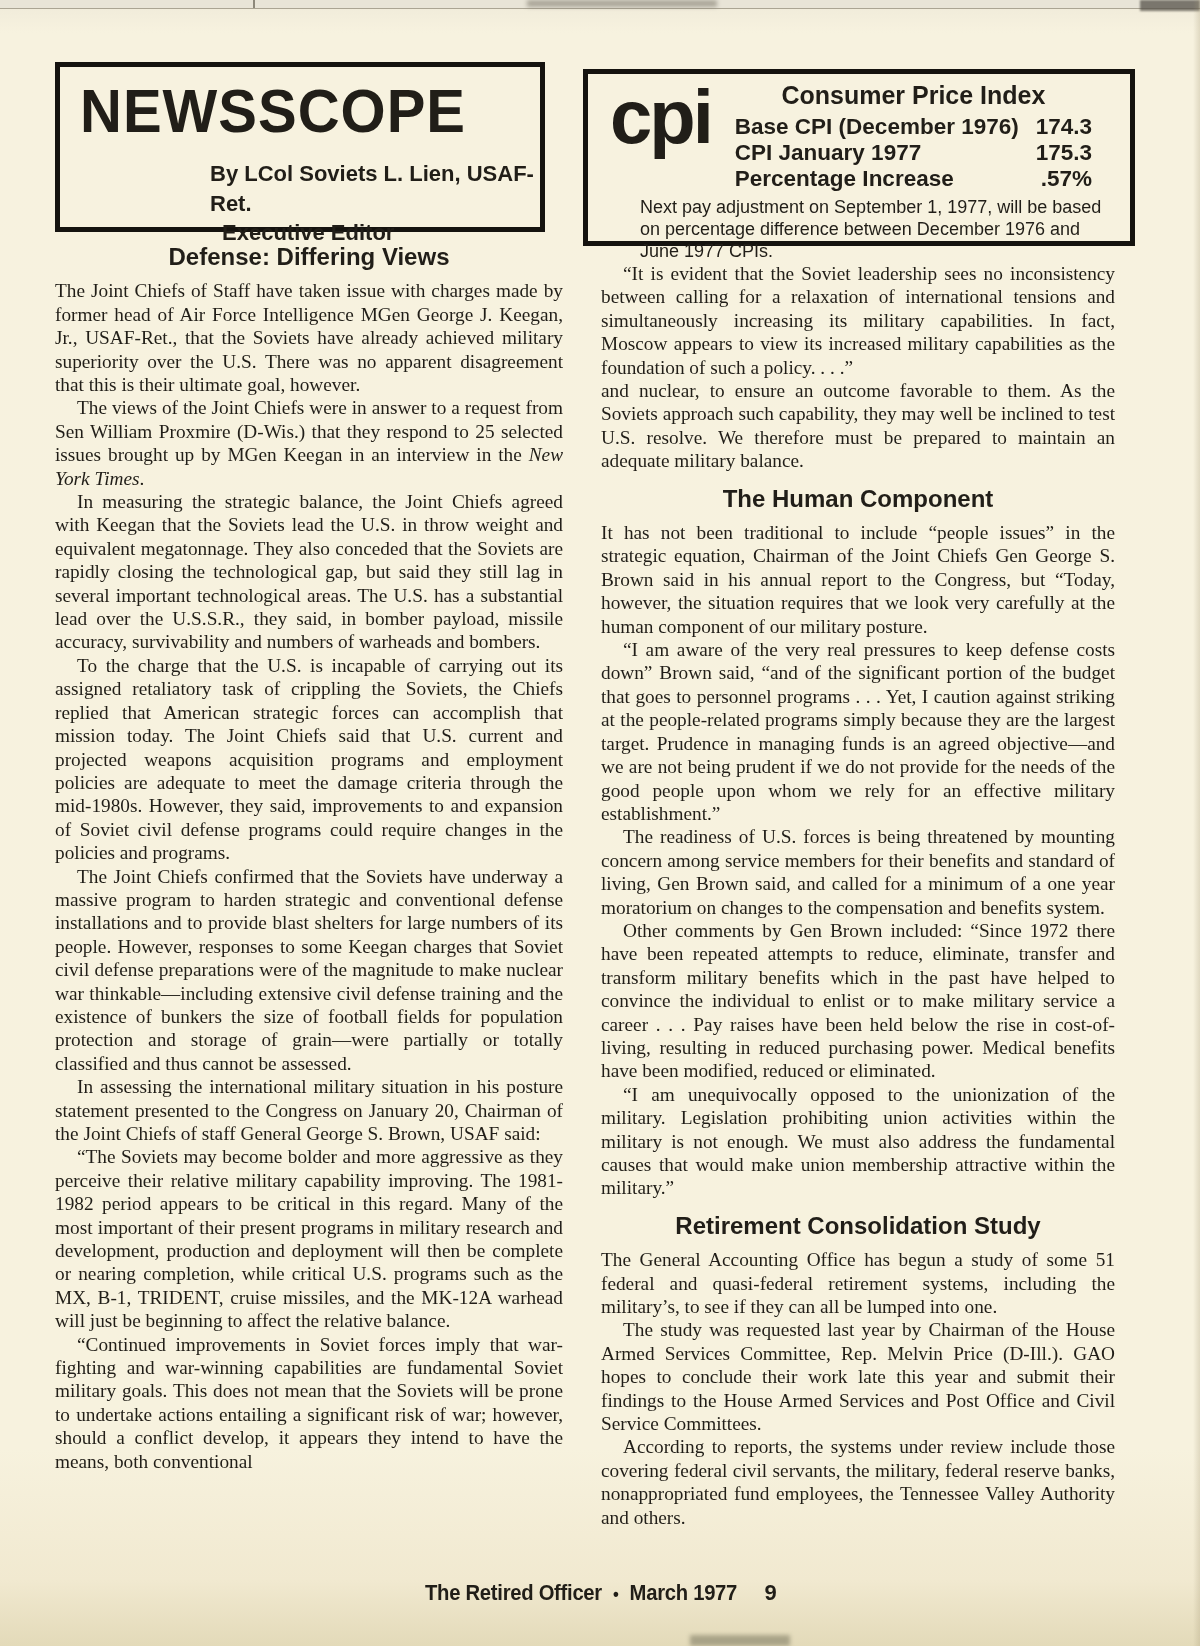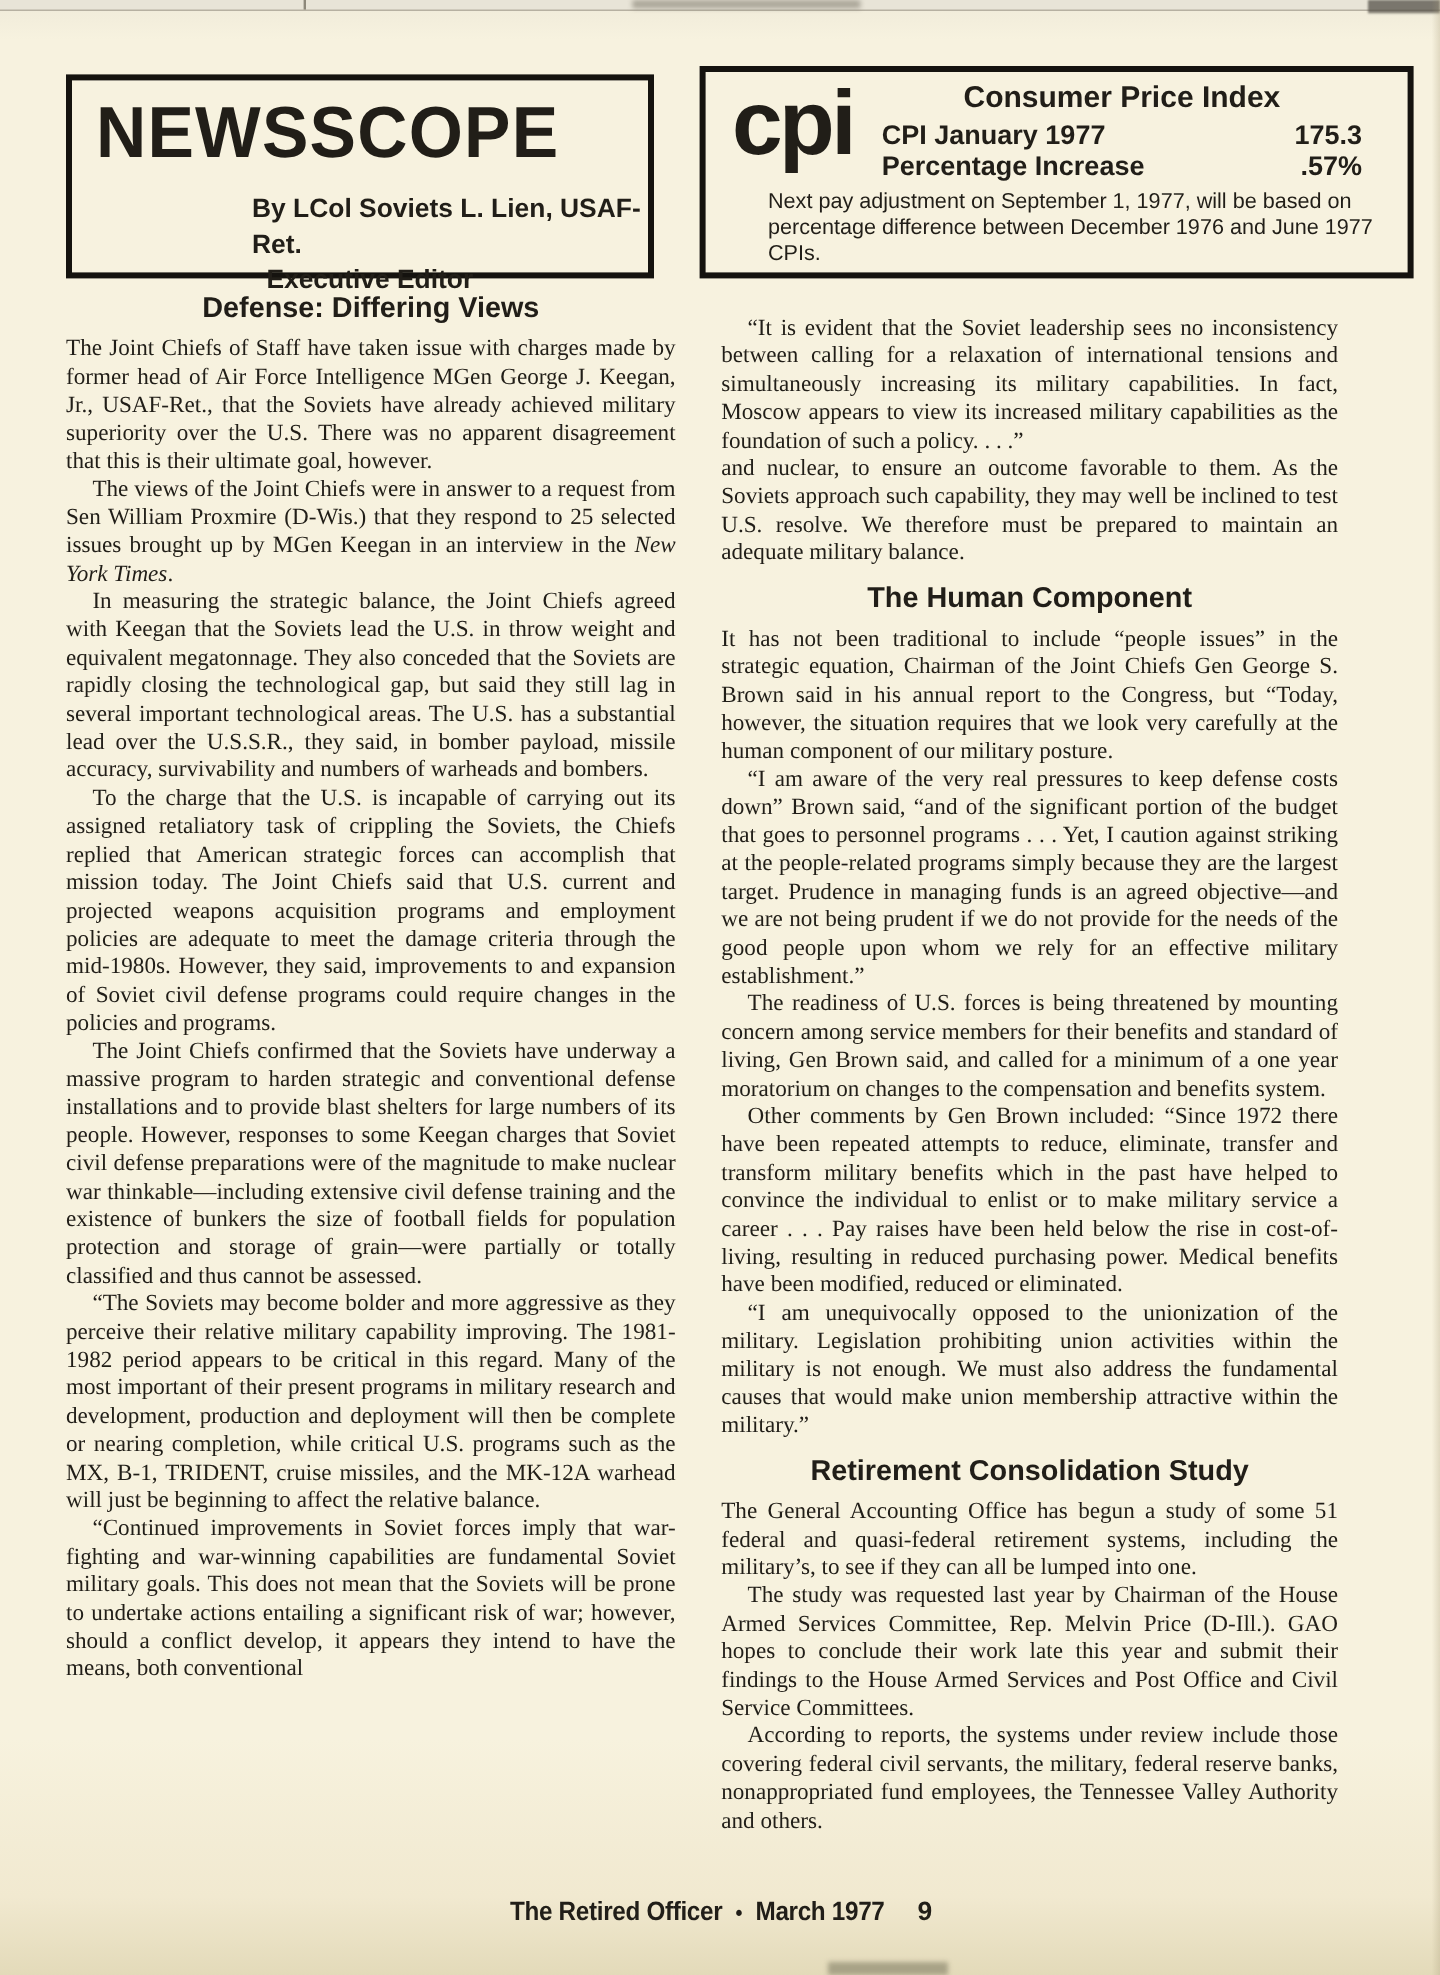--- a/index.html
+++ b/index.html
@@ -28,21 +28,21 @@
   .newsscope-box { position:absolute; left:55px; top:62px; width:490px; height:170px;
     border:5px solid #15130f; box-sizing:border-box; }
   .newsscope-logo { font-family:"Liberation Sans", sans-serif; font-weight:bold;
     font-size:58px; letter-spacing:1px; line-height:1; margin:14px 0 0 20px;
     transform:scaleY(1.04); transform-origin:left top; }
   .byline-block { margin:20px 0 0 150px; font-family:"Liberation Sans", sans-serif;
     font-weight:bold; font-size:22px; line-height:1.35; }
   .byline-title { padding-left:12px; }
 
   
-  .cpi-box { position:absolute; left:583px; top:55px; width:595px; height:177px;
+  .cpi-box { position:absolute; left:583px; top:69px; width:552px; height:177px;
     border:5px solid #15130f; box-sizing:border-box; }
   .cpi-top { display:flex; padding:6px 38px 0 22px; }
   .cpi-logo { font-family:"Liberation Sans", sans-serif; font-weight:bold;
     font-size:76px; line-height:.92; letter-spacing:-3px; margin-top:2px; }
   .cpi-right { flex:1; margin-left:24px; }
   .cpi-title { text-align:center; font-family:"Liberation Sans", sans-serif;
     font-weight:bold; font-size:25px; line-height:1.1; margin:2px 0 4px; }
   .cpi-row { display:flex; justify-content:space-between;
     font-family:"Liberation Sans", sans-serif; font-weight:bold; font-size:22.5px; line-height:1.16; }
   .cpi-note { font-family:Liberation Sans, sans-serif; font-size:18px;
@@ -84,20 +84,24 @@
   </div>
 </div>
 
 <div class="cpi-box">
   <div class="cpi-top">
     <div class="cpi-logo">cpi</div>
     <div class="cpi-right">
       <div class="cpi-title">Consumer Price Index</div>
       <div>
           <div class="cpi-row">
+            <span>Base CPI (December 1976)</span>
+            <span>174.3</span>
+          </div>
+          <div class="cpi-row">
             <span>CPI January 1977</span>
             <span>175.3</span>
           </div>
           <div class="cpi-row">
             <span>Percentage Increase</span>
             <span>.57%</span>
           </div>
         </div>
     </div>
   </div>
@@ -105,20 +109,21 @@
 </div>
 
 <div class="col-left">
   <h2 class="sec-heading">Defense: Differing Views</h2>
   <div>
       <p class="para">The Joint Chiefs of Staff have taken issue with charges made by former head of Air Force Intelligence MGen George J. Keegan, Jr., USAF-Ret., that the Soviets have already achieved military superiority over the U.S. There was no apparent disagreement that this is their ultimate goal, however.</p>
       <p class="para ind">The views of the Joint Chiefs were in answer to a request from Sen William Proxmire (D-Wis.) that they respond to 25 selected issues brought up by MGen Keegan in an interview in the <i>New York Times</i>.</p>
       <p class="para ind">In measuring the strategic balance, the Joint Chiefs agreed with Keegan that the Soviets lead the U.S. in throw weight and equivalent megatonnage. They also conceded that the Soviets are rapidly closing the technological gap, but said they still lag in several important technological areas. The U.S. has a substantial lead over the U.S.S.R., they said, in bomber payload, missile accuracy, survivability and numbers of warheads and bombers.</p>
       <p class="para ind">To the charge that the U.S. is incapable of carrying out its assigned retaliatory task of crippling the Soviets, the Chiefs replied that American strategic forces can accomplish that mission today. The Joint Chiefs said that U.S. current and projected weapons acquisition programs and employment policies are adequate to meet the damage criteria through the mid-1980s. However, they said, improvements to and expansion of Soviet civil defense programs could require changes in the policies and programs.</p>
       <p class="para ind">The Joint Chiefs confirmed that the Soviets have underway a massive program to harden strategic and conventional defense installations and to provide blast shelters for large numbers of its people. However, responses to some Keegan charges that Soviet civil defense preparations were of the magnitude to make nuclear war thinkable—including extensive civil defense training and the existence of bunkers the size of football fields for population protection and storage of grain—were partially or totally classified and thus cannot be assessed.</p>
+      <p class="para ind">In assessing the international military situation in his posture statement presented to the Congress on January 20, Chairman of the Joint Chiefs of staff General George S. Brown, USAF said:</p>
       <p class="para ind">“The Soviets may become bolder and more aggressive as they perceive their relative military capability improving. The 1981-1982 period appears to be critical in this regard. Many of the most important of their present programs in military research and development, production and deployment will then be complete or nearing completion, while critical U.S. programs such as the MX, B-1, TRIDENT, cruise missiles, and the MK-12A warhead will just be beginning to affect the relative balance.</p>
       <p class="para ind">“Continued improvements in Soviet forces imply that war-fighting and war-winning capabilities are fundamental Soviet military goals. This does not mean that the Soviets will be prone to undertake actions entailing a significant risk of war; however, should a conflict develop, it appears they intend to have the means, both conventional</p>
     </div>
 </div>
 
 <div class="col-right">
   <div>
       <p class="para ind">“It is evident that the Soviet leadership sees no inconsistency between calling for a relaxation of international tensions and simultaneously increasing its military capabilities. In fact, Moscow appears to view its increased military capabilities as the foundation of such a policy. . . .”</p>
       <p class="para">and nuclear, to ensure an outcome favorable to them. As the Soviets approach such capability, they may well be inclined to test U.S. resolve. We therefore must be prepared to maintain an adequate military balance.</p>
     </div>

